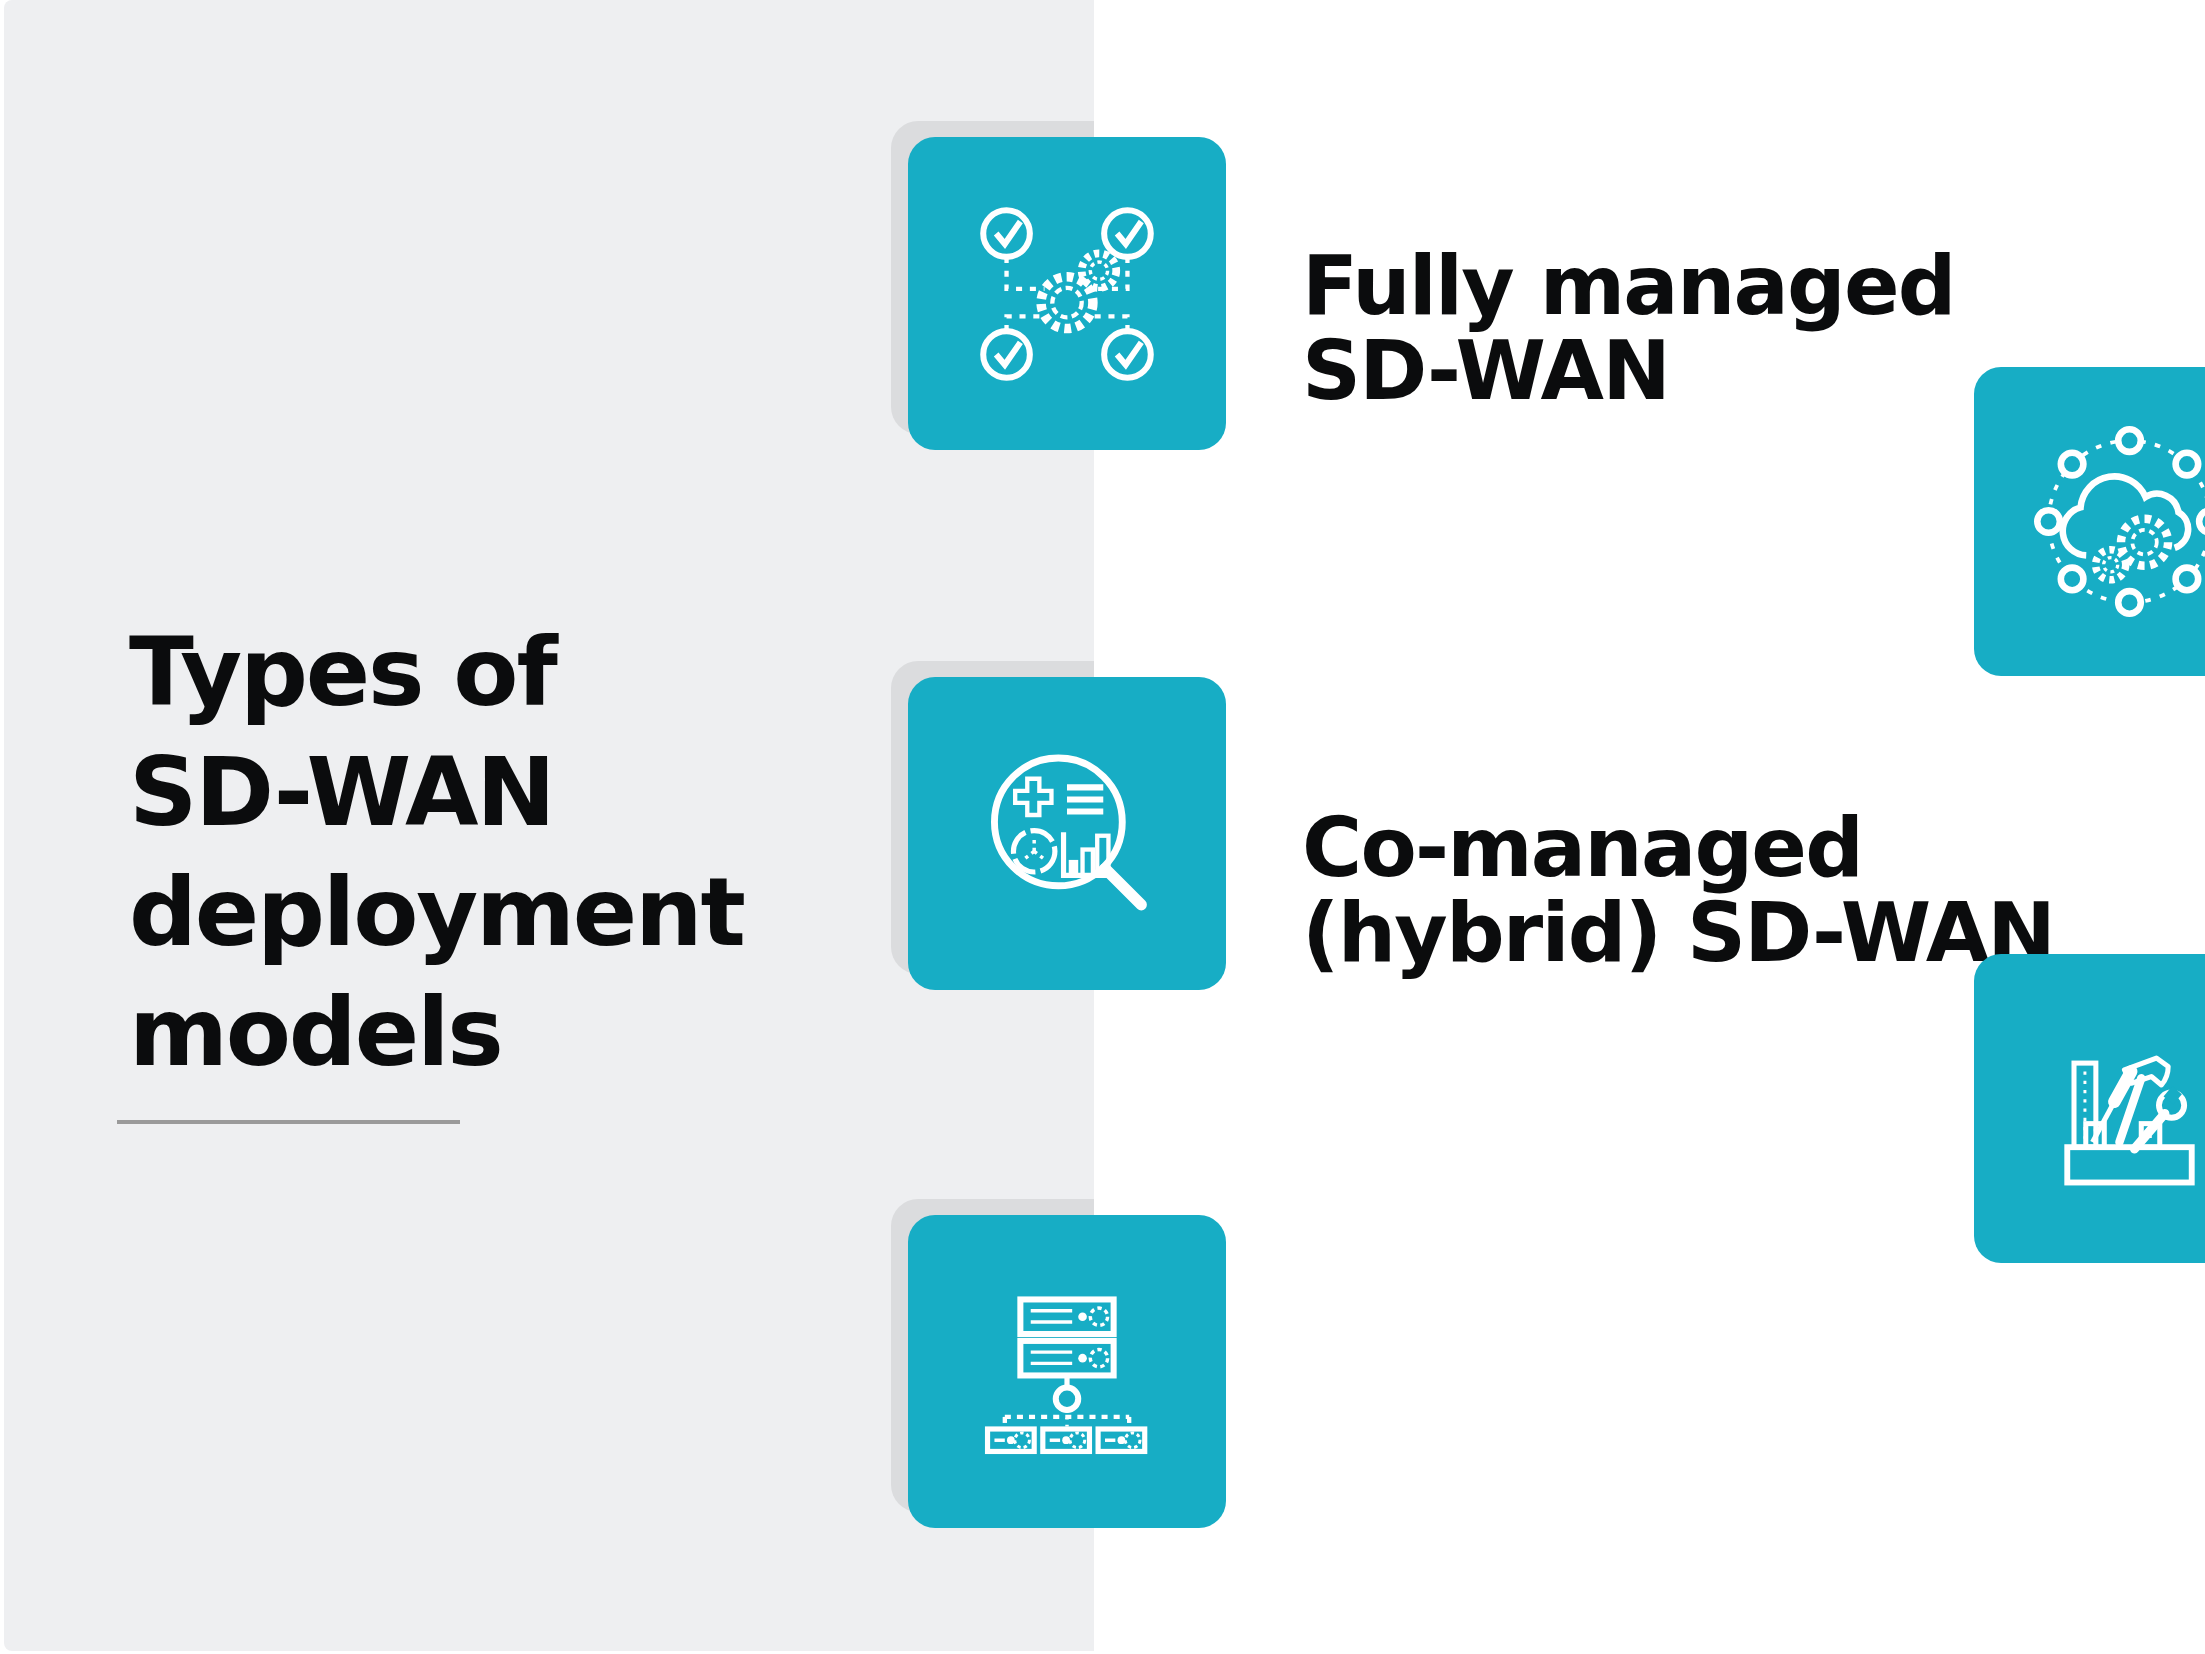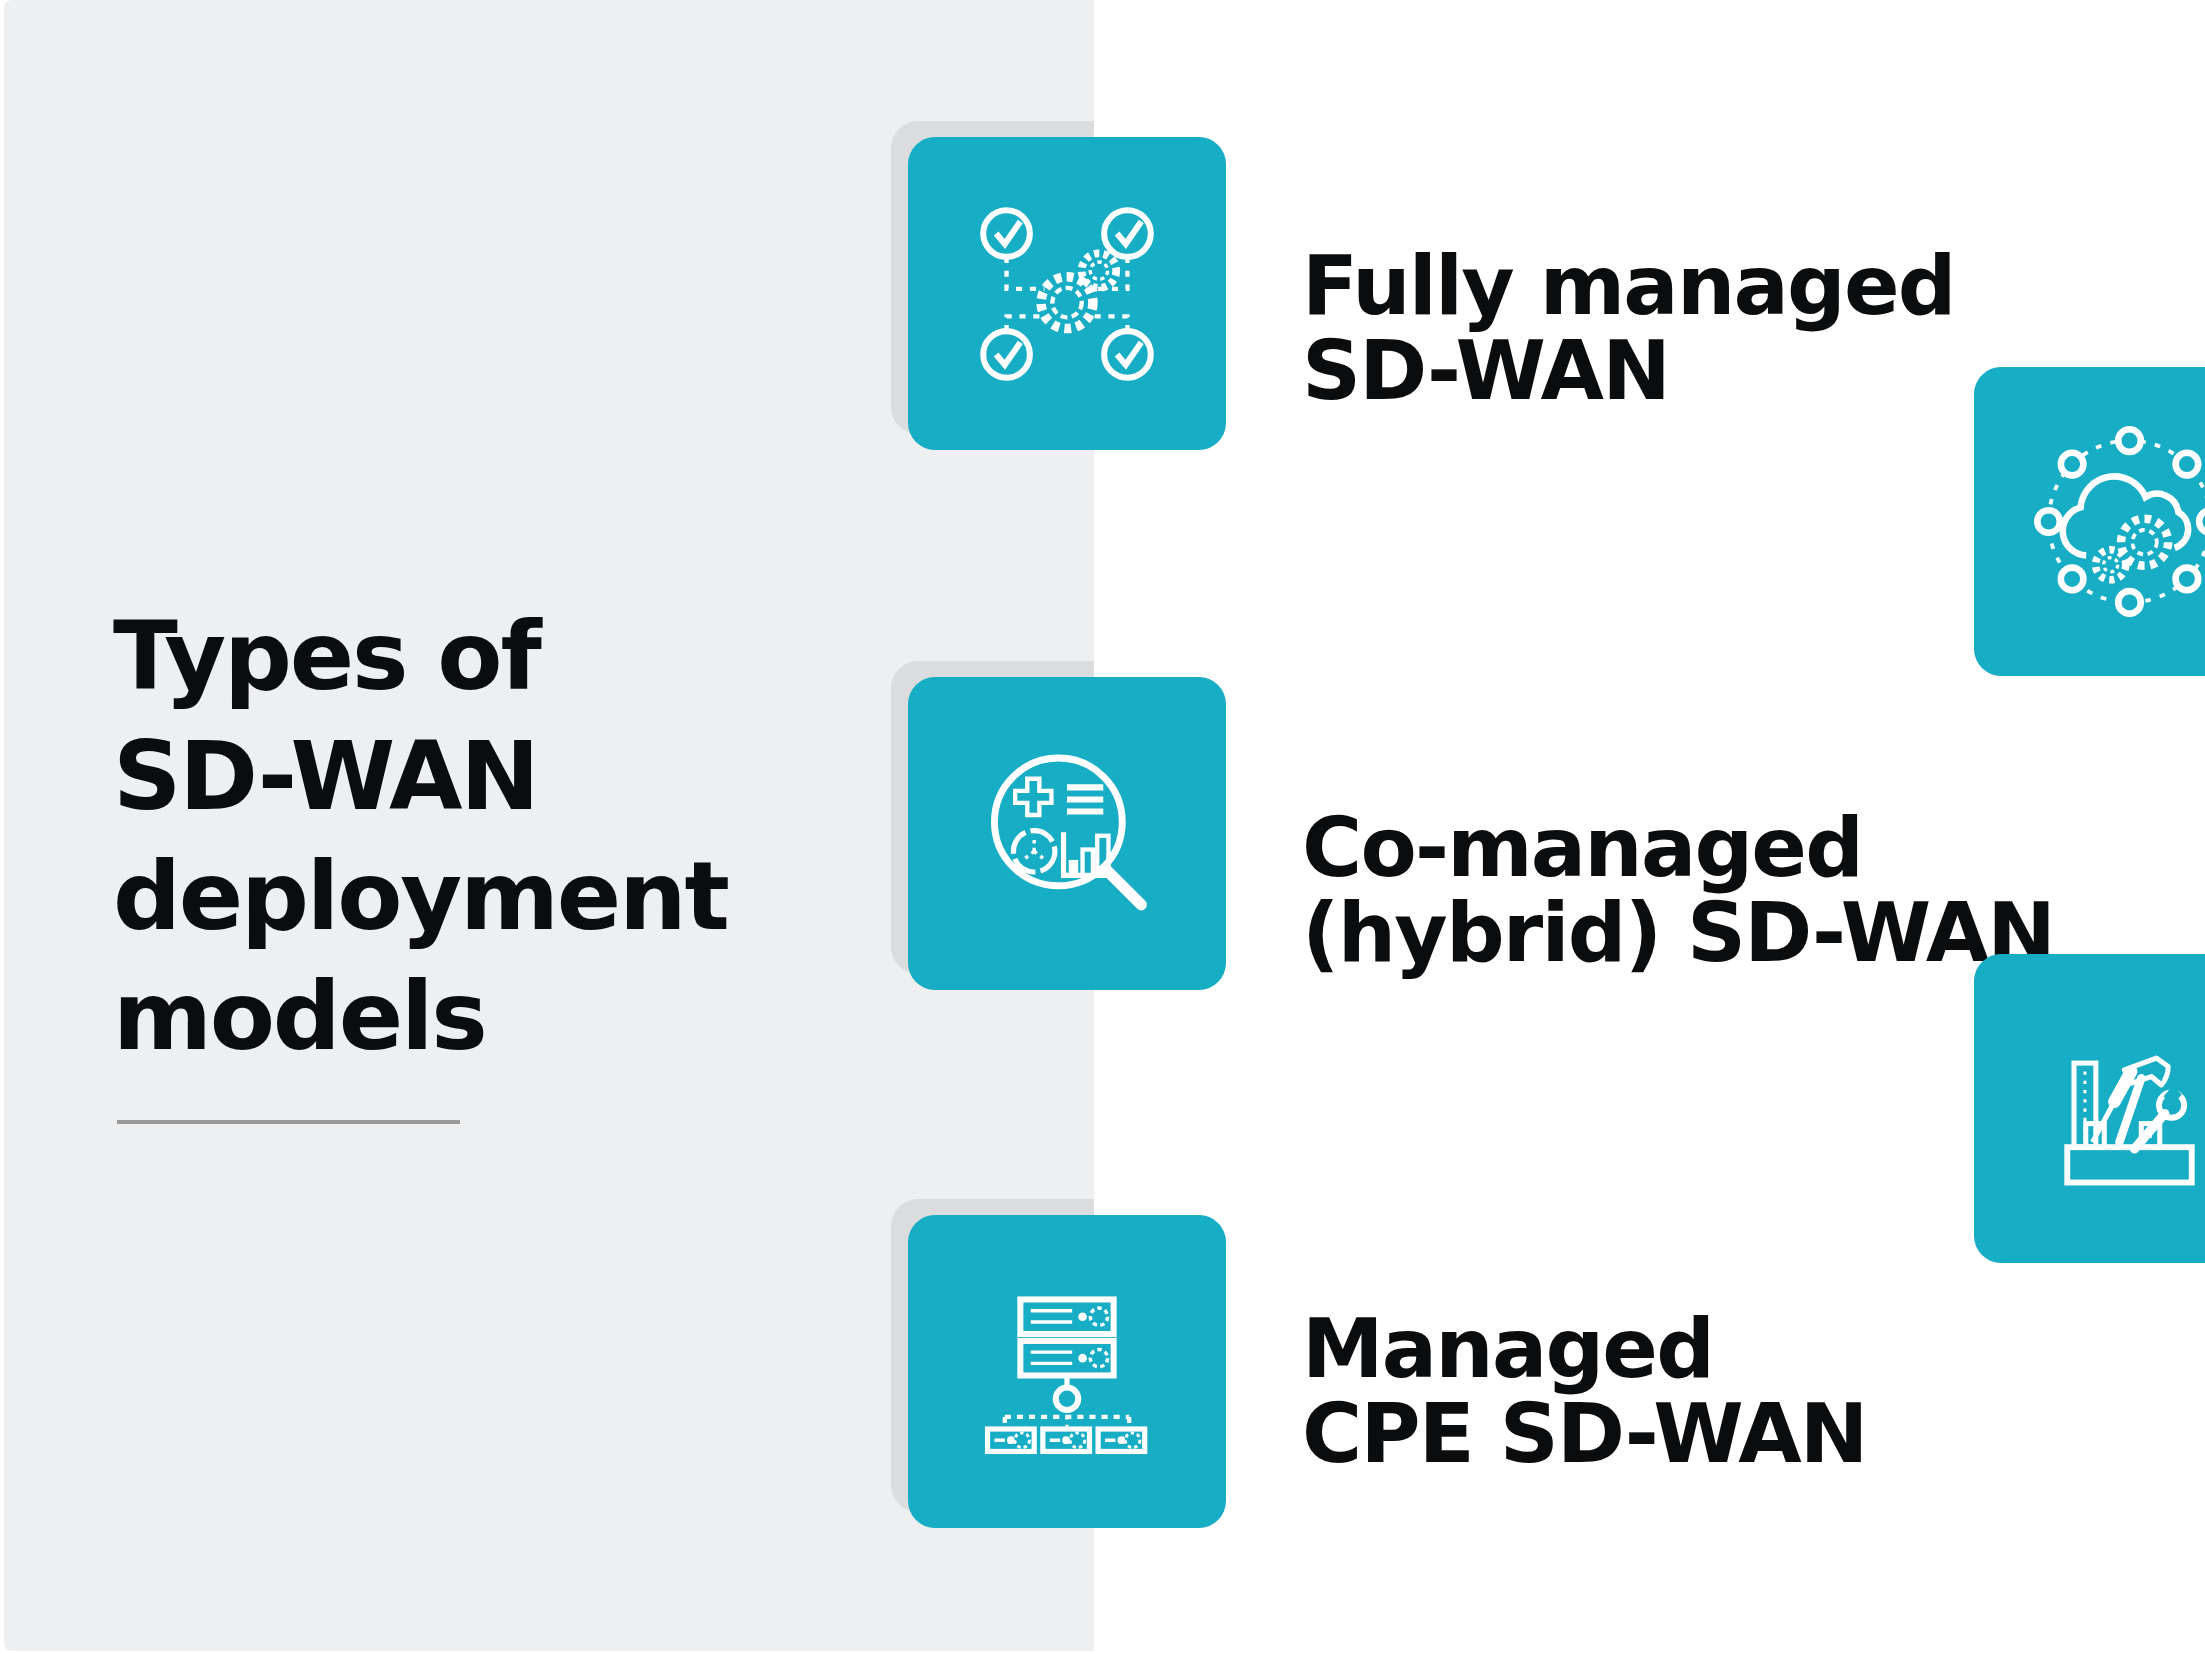--- a/index.html
+++ b/index.html
@@ -11,21 +11,21 @@
     position:absolute;left:3.5px;top:0;width:1090px;height:1651px;
     background:#EEEFF1;overflow:hidden;border-radius:8px 0 0 8px;
   }
   .shadow{
     position:absolute;width:318px;height:313px;border-radius:27px;background:#DBDCDE;
   }
   .s1{left:887px;top:121px;}
   .s2{left:887px;top:661px;}
   .s3{left:887px;top:1199px;}
   .title{
-    position:absolute;left:113px;top:596px;margin:0;
+    position:absolute;left:113px;top:596px;margin:16px;
     font-size:95px;line-height:120px;font-weight:700;letter-spacing:-2.2px;
     color:#0B0C0D;white-space:pre-line;
   }
   .divider{
     position:absolute;left:117px;top:1120px;width:343px;height:4px;background:#9A9A9A;
   }
   .tile{
     position:absolute;background:#17ADC5;border-radius:27px;
     display:flex;align-items:center;justify-content:center;
   }
@@ -150,22 +150,20 @@
       </g>
       <g fill="#FFFFFF">
         <circle cx="128" cy="46" r="5"></circle>
         <circle cx="128" cy="94" r="5"></circle>
         <circle cx="45" cy="189" r="4.5"></circle>
         <circle cx="109" cy="189" r="4.5"></circle>
         <circle cx="173" cy="189" r="4.5"></circle>
       </g>
     </svg>
   </div>
-  <div class="label l3">Managed
-CPE SD-WAN</div>
 
   <div class="tile t4">
     <svg width="207" height="207" viewBox="0 0 220 220">
       <circle cx="110" cy="110" r="86" fill="none" stroke="#FFFFFF" stroke-width="4" stroke-dasharray="6 10"></circle>
       <g fill="#17ADC5" stroke="#FFFFFF" stroke-width="7">
         <circle cx="110" cy="24" r="12"></circle>
         <circle cx="171" cy="49" r="12"></circle>
         <circle cx="196" cy="110" r="12"></circle>
         <circle cx="171" cy="171" r="12"></circle>
         <circle cx="110" cy="196" r="12"></circle>

